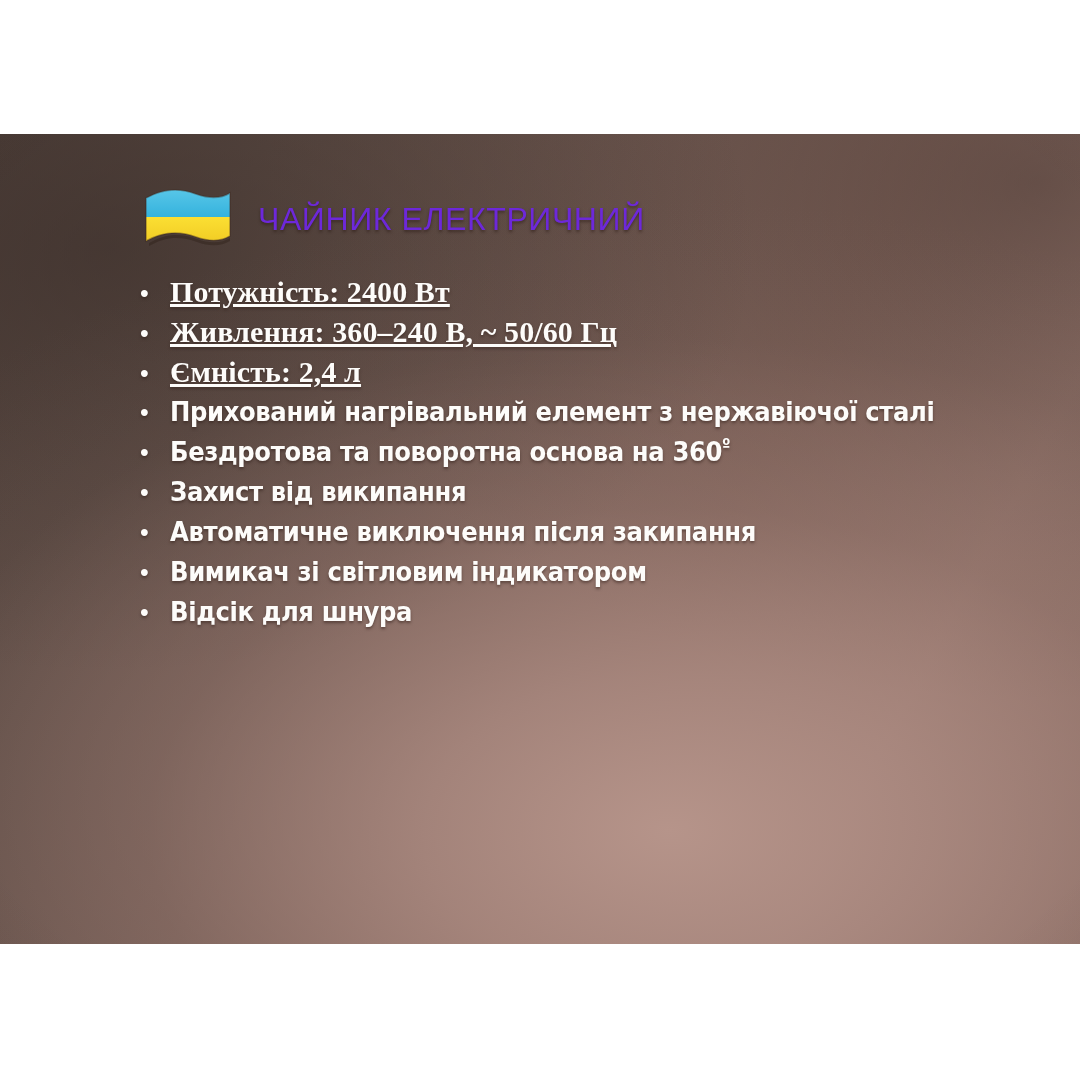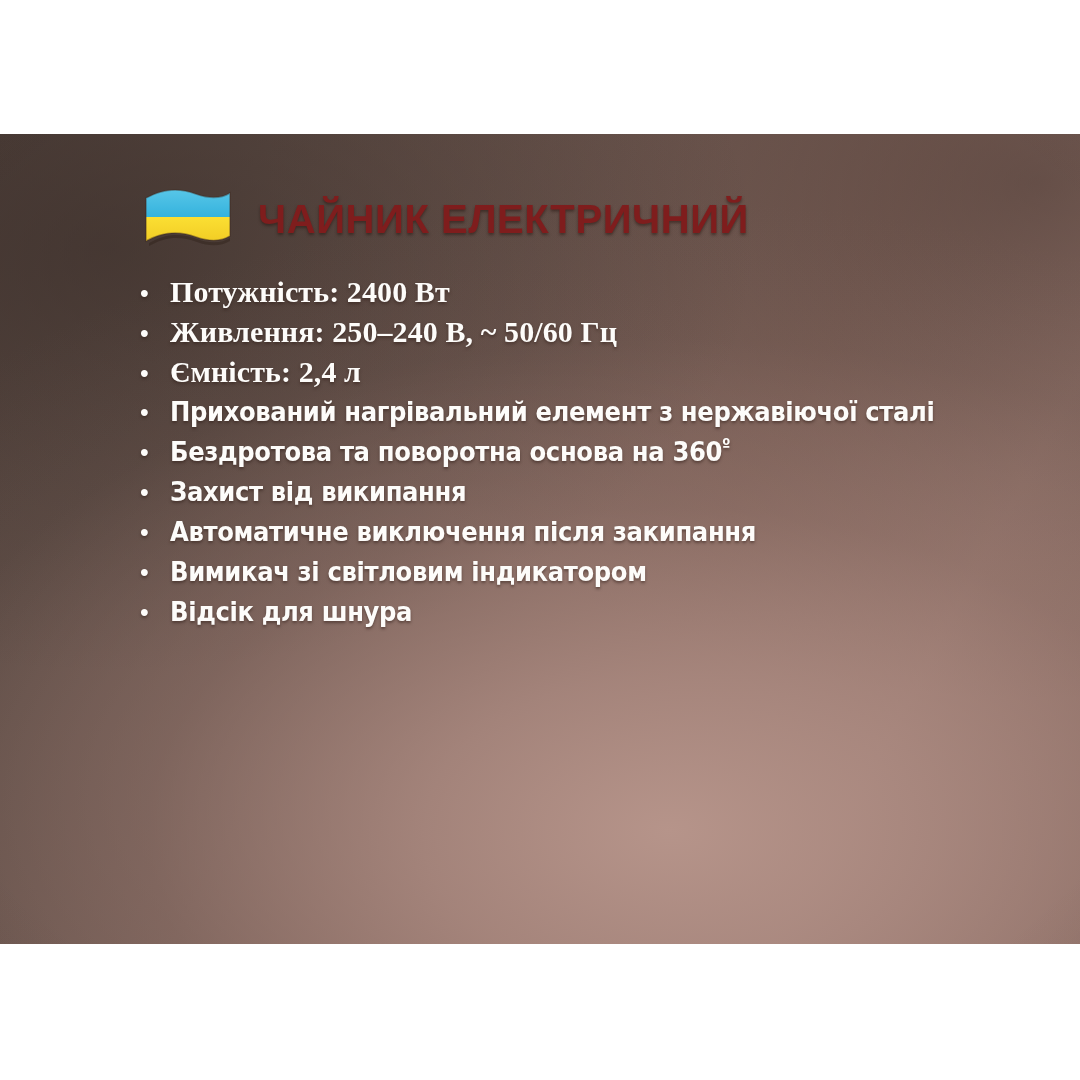--- a/index.html
+++ b/index.html
@@ -88,24 +88,24 @@
     gap: 22px;
   }
   .flag-icon {
     display: block;
     width: 96px;
     height: 72px;
     flex: 0 0 auto;
     margin-top: 2px;
   }
   .slide-title {
-    color: #7f1d1d;
+    color: #6d28d9;
     font-family: "Liberation Sans", sans-serif;
-    font-size: 40px;
-    font-weight: 700;
+    font-size: 32px;
+    font-weight: 400;
     letter-spacing: 0.6px;
     white-space: nowrap;
     text-shadow: 0 2px 3px rgba(40,24,18,0.55);
   }
 
   
   .spec-list {
     position: absolute;
     left: 140px;
     top: 272px;
@@ -136,20 +136,21 @@
     line-height: 40px;
     font-weight: 700;
     white-space: nowrap;
   }
   
   .spec-item.wide .spec-text {
     font-family: "Liberation Serif", serif;
     font-size: 30px;
     font-weight: 700;
     letter-spacing: 0.1px;
+    text-decoration: underline;
   }
   
   .spec-item.narrow .spec-text {
     font-family: "DejaVu Sans", sans-serif;
     font-size: 27px;
     font-weight: 700;
     letter-spacing: -0.4px;
     transform: scaleX(0.90);
     transform-origin: left center;
   }
@@ -196,21 +197,21 @@
       <div class="slide-title">ЧАЙНИК ЕЛЕКТРИЧНИЙ</div>
     </div>
 
     <ul class="spec-list">
       <li class="spec-item wide">
         <span class="bullet-dot">•</span>
         <span class="spec-text">Потужність: 2400 Вт</span>
       </li>
       <li class="spec-item wide">
         <span class="bullet-dot">•</span>
-        <span class="spec-text">Живлення: 250–240 В, ~ 50/60 Гц</span>
+        <span class="spec-text">Живлення: 360–240 В, ~ 50/60 Гц</span>
       </li>
       <li class="spec-item wide">
         <span class="bullet-dot">•</span>
         <span class="spec-text">Ємність: 2,4 л</span>
       </li>
       <li class="spec-item narrow">
         <span class="bullet-dot">•</span>
         <span class="spec-text">Прихований нагрівальний елемент з нержавіючої сталі</span>
       </li>
       <li class="spec-item narrow">

